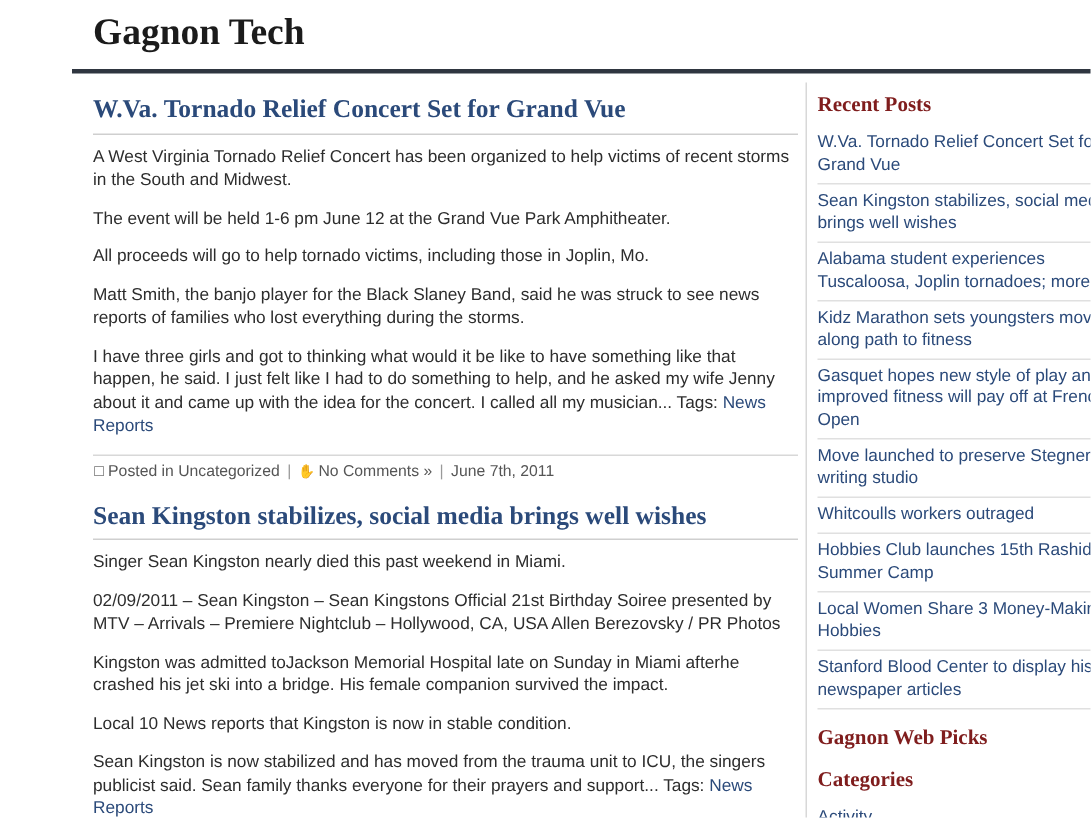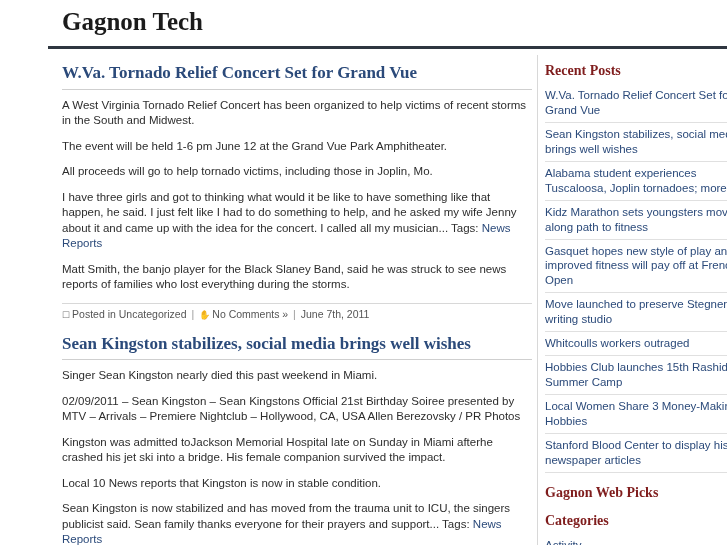--- a/index.html
+++ b/index.html
@@ -176,22 +176,22 @@
 
     <div class="main-col">
 
       <div class="post">
         <h2 class="post-title">W.Va. Tornado Relief Concert Set for Grand Vue</h2>
         <hr class="post-title-rule">
         <div class="post-body">
           <p>A West Virginia Tornado Relief Concert has been organized to help victims of recent storms in the South and Midwest.</p>
           <p>The event will be held 1-6 pm June 12 at the Grand Vue Park Amphitheater.</p>
           <p>All proceeds will go to help tornado victims, including those in Joplin, Mo.</p>
+          <p>Matt Smith, the banjo player for the Black Slaney Band, said he was struck to see news reports of families who lost everything during the storms.</p>
           <p><span>I have three girls and got to thinking what would it be like to have something like that happen, he said. I just felt like I had to do something to help, and he asked my wife Jenny about it and came up with the idea for the concert. I called all my musician... Tags:</span> <a class="taglink" href="#">News Reports</a></p>
-          <p>Matt Smith, the banjo player for the Black Slaney Band, said he was struck to see news reports of families who lost everything during the storms.</p>
         </div>
         <div class="post-meta">
           <span class="meta-icon">☐</span><span>Posted in</span>
           <a href="#">Uncategorized</a>
           <span class="sep">|</span>
           <span class="meta-icon">✋</span><a href="#">No Comments »</a>
           <span class="sep">|</span>
           <span>June 7th, 2011</span>
         </div>
       </div>

